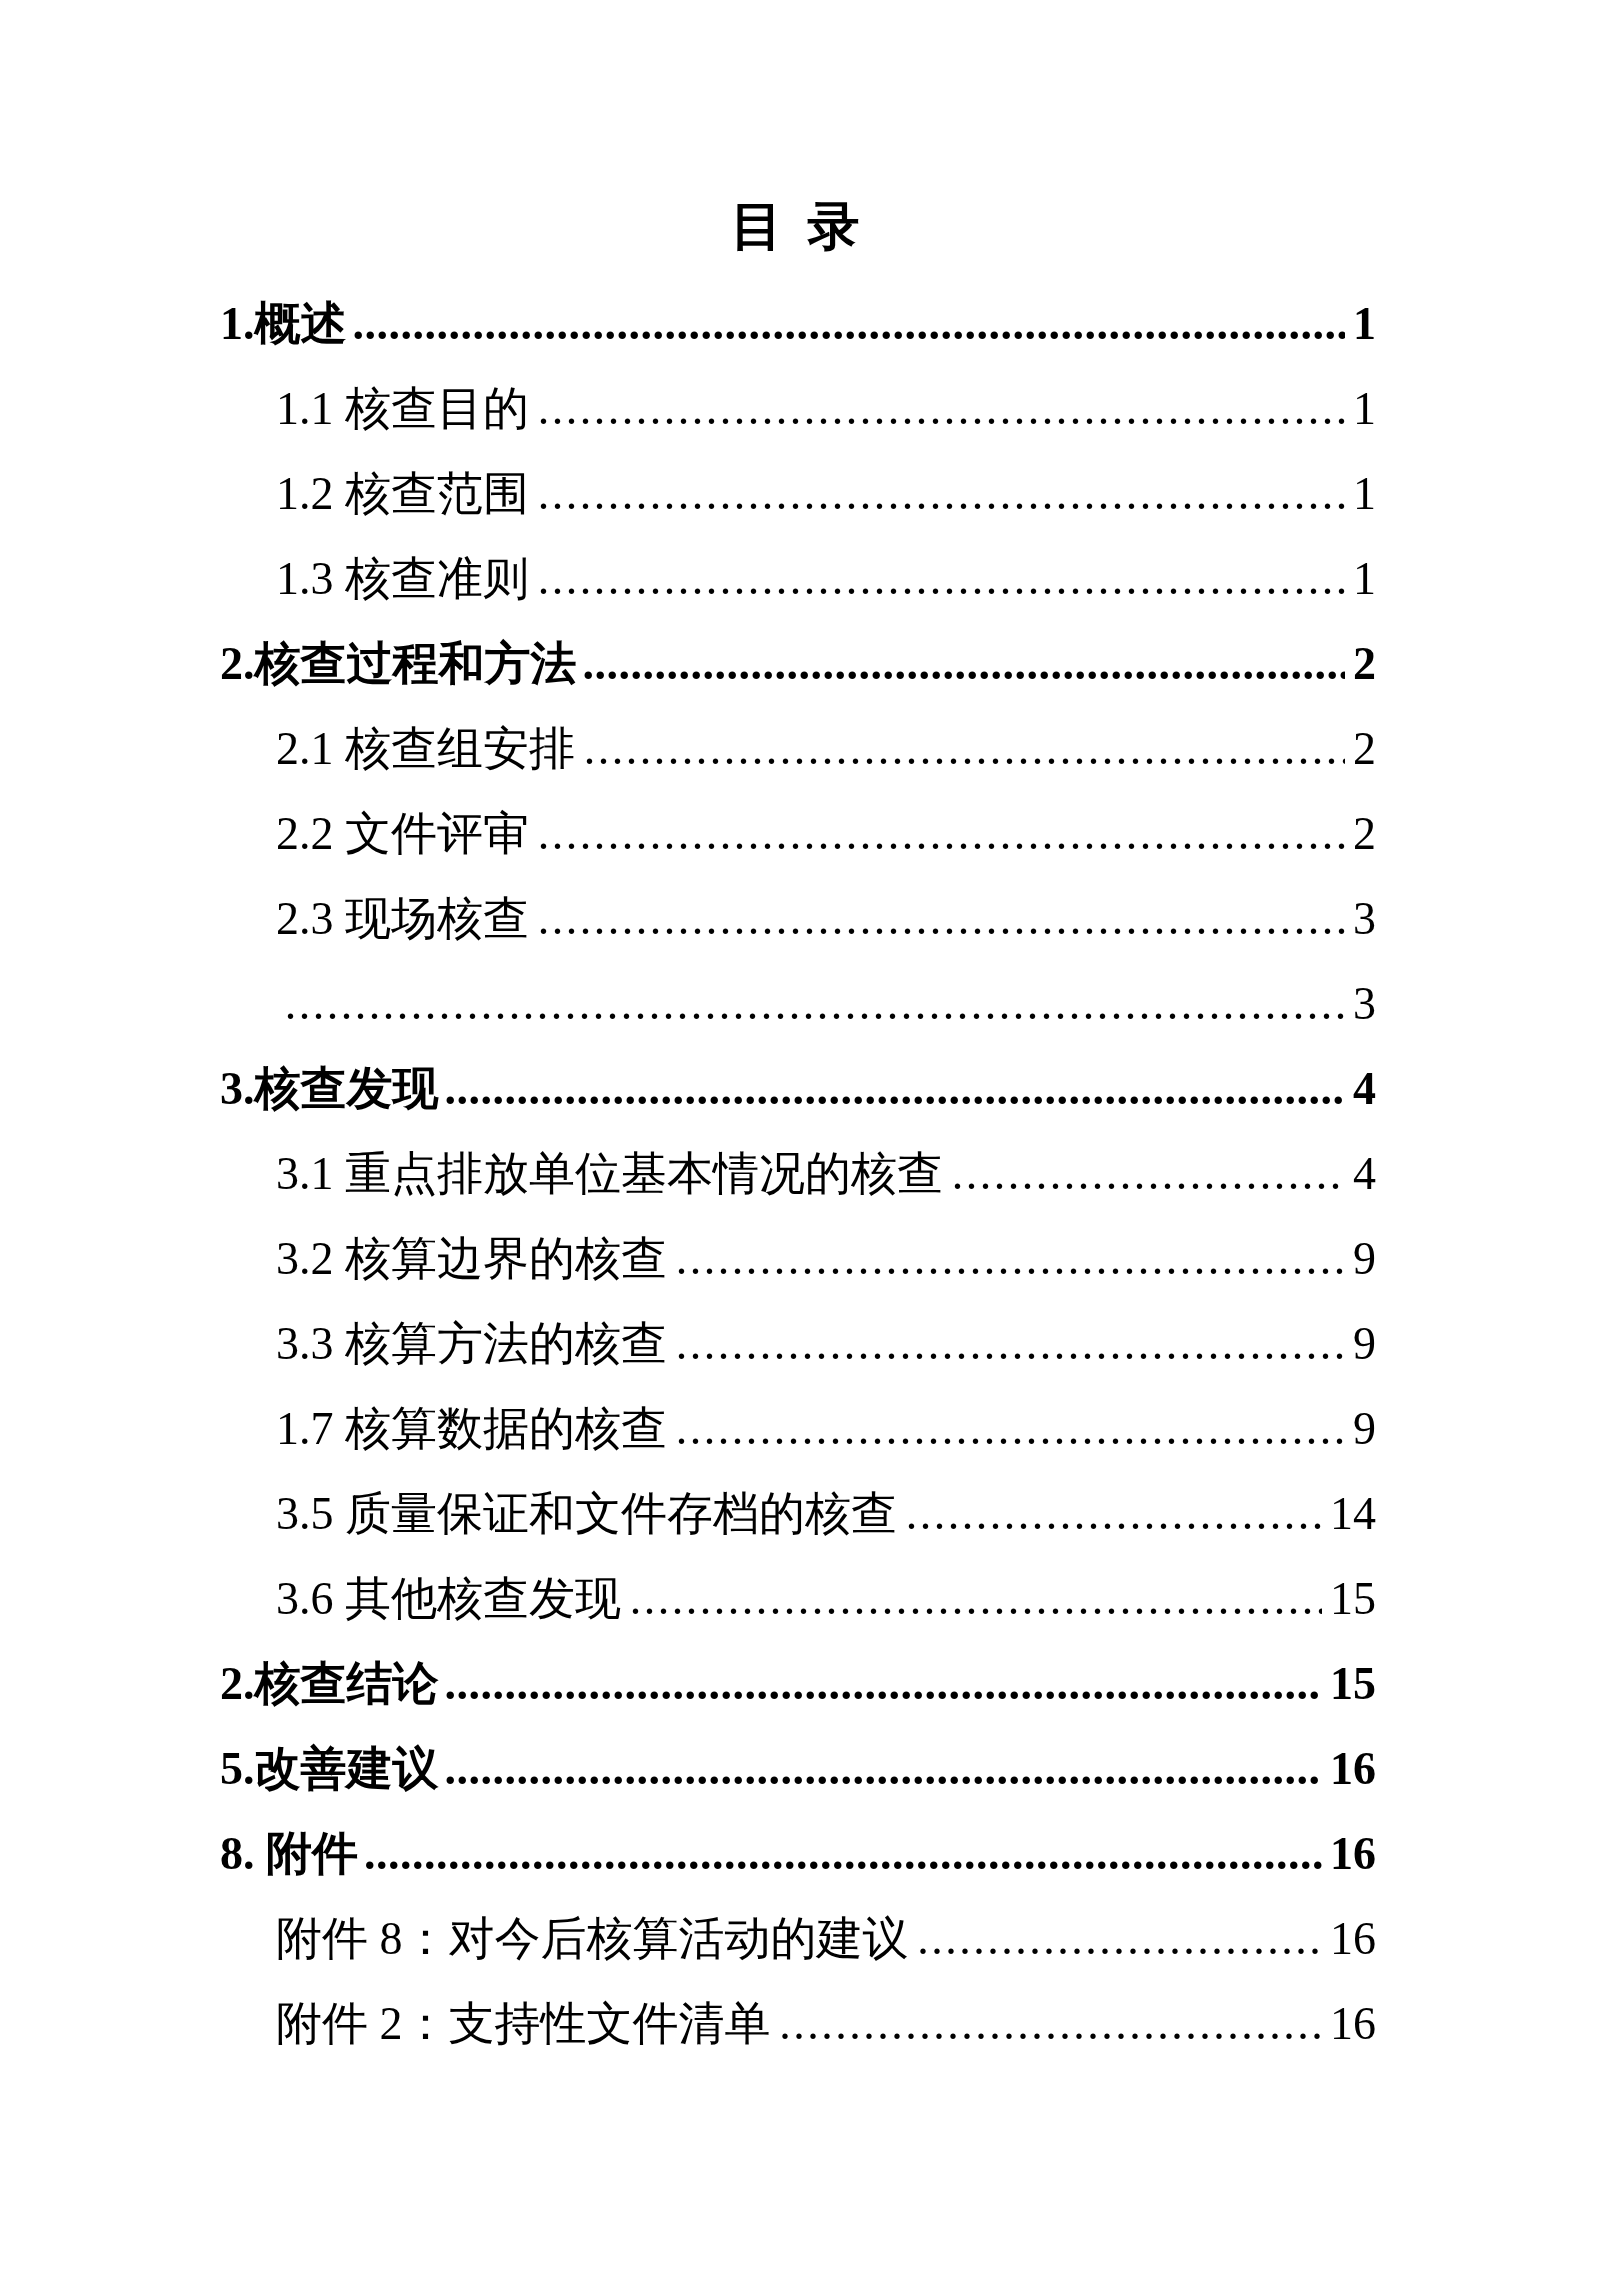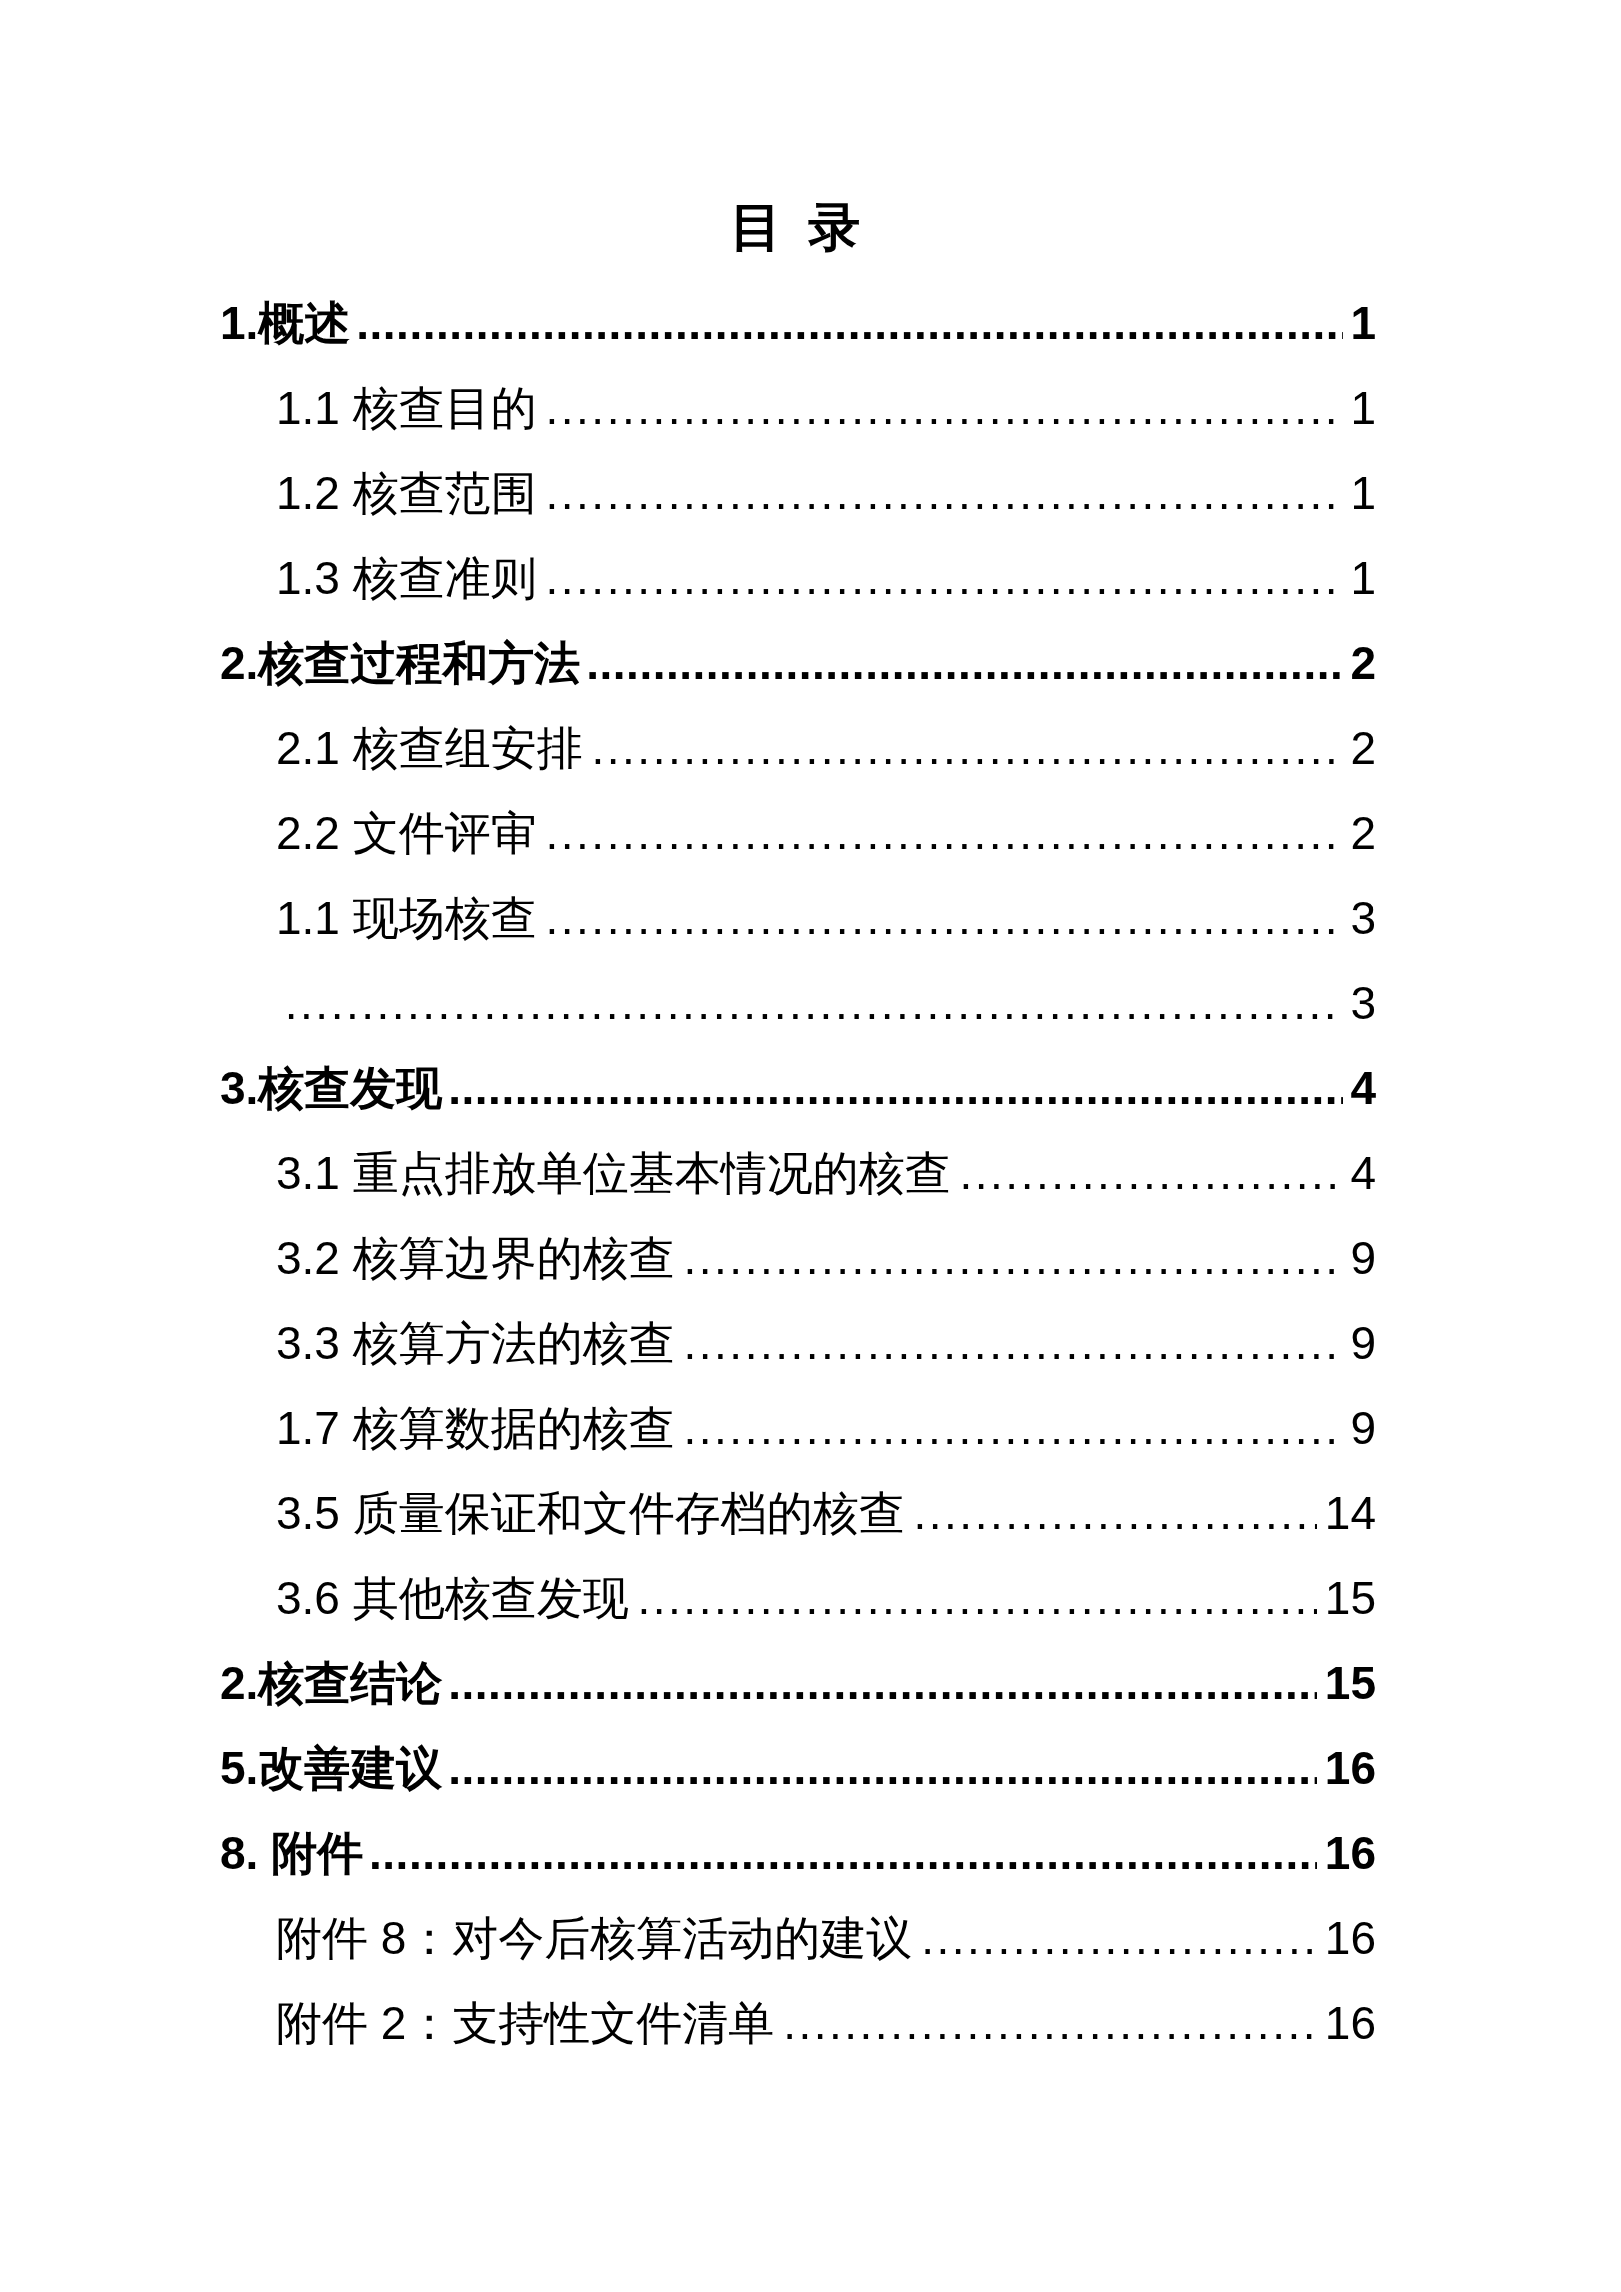--- a/index.html
+++ b/index.html
@@ -6,21 +6,21 @@
     margin: 0;
     padding: 0;
     background: #ffffff;
   }
   .page {
     position: relative;
     width: 1381px;
     height: 2293px;
     background: #ffffff;
     color: #000000;
-    font-family: Liberation Sans, sans-serif;
+    font-family: Liberation Serif, serif;
     overflow: hidden;
   }
   .doc-title {
     position: absolute;
     left: 220px;
     top: 196px;
     width: 1156px;
     text-align: center;
     font-size: 52px;
     font-weight: 600;
@@ -96,21 +96,21 @@
     <span class="toc-label">2.1 核查组安排</span>
     <span class="dot-leader">........................................................................................................................................................................................................</span>
     <span class="toc-pagenum">2</span>
   </div>
       <div class="toc-row level-2">
     <span class="toc-label">2.2 文件评审</span>
     <span class="dot-leader">........................................................................................................................................................................................................</span>
     <span class="toc-pagenum">2</span>
   </div>
       <div class="toc-row level-2">
-    <span class="toc-label">1.1 现场核查</span>
+    <span class="toc-label">2.3 现场核查</span>
     <span class="dot-leader">........................................................................................................................................................................................................</span>
     <span class="toc-pagenum">3</span>
   </div>
       <div class="toc-row level-2">
     <span class="dot-leader">........................................................................................................................................................................................................</span>
     <span class="toc-pagenum">3</span>
   </div>
       <div class="toc-row level-1 bold">
     <span class="toc-label">3.核查发现</span>
     <span class="dot-leader">........................................................................................................................................................................................................</span>

